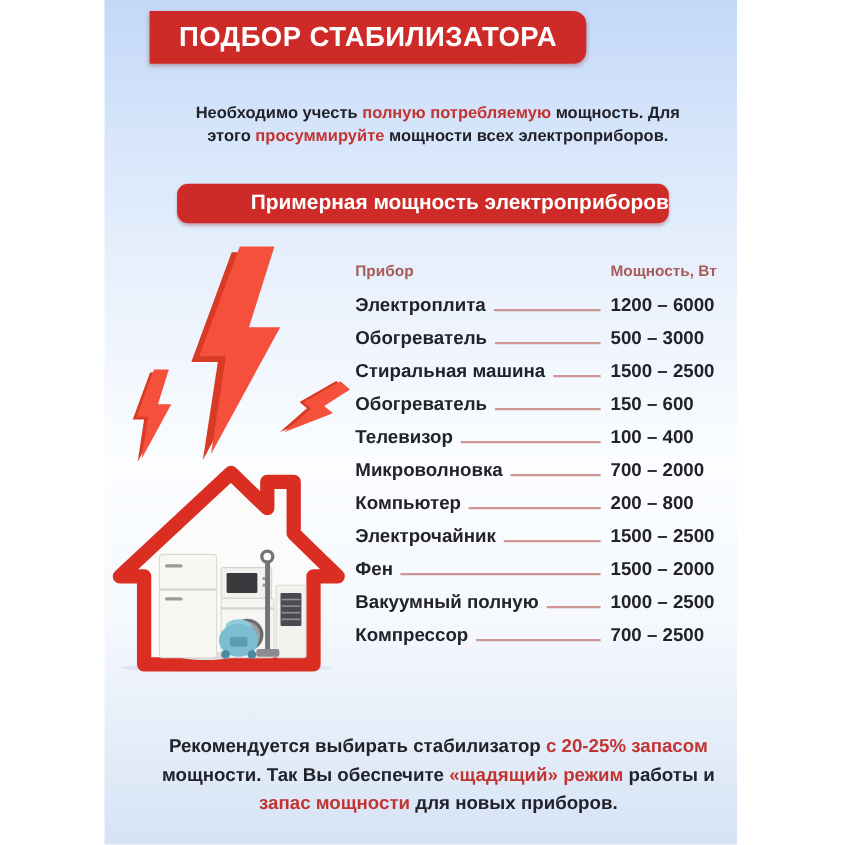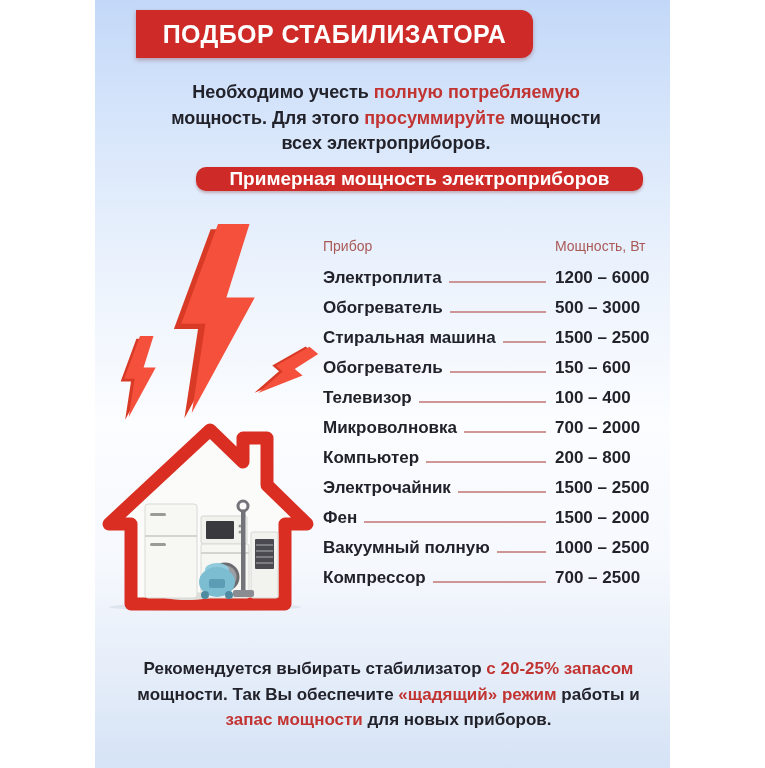--- a/index.html
+++ b/index.html
@@ -4,39 +4,39 @@
 <style>
   html,body{margin:0;padding:0;background:#ffffff;}
   .canvas{position:relative;width:765px;height:768px;background:#ffffff;overflow:hidden;
           font-family:"Liberation Sans", sans-serif;}
   .content{position:absolute;left:95px;top:0;width:575px;height:768px;
            background:linear-gradient(180deg,#c3d8f8 0%,#d9e7fb 18%,#eef4fd 38%,#fbfdff 55%,#f5f8fd 74%,#e2ebf8 90%,#d5e3f6 100%);}
   .title-banner{position:absolute;left:0;top:10px;width:397px;height:48px;background:#ce2b28;
                 border-radius:0 12px 12px 0;display:flex;align-items:center;justify-content:center;
                 box-shadow:0 2px 4px rgba(120,30,25,.35);margin-left:41px;}
   .title-banner span{color:#ffffff;font-size:25px;font-weight:800;letter-spacing:.4px;white-space:nowrap;}
-  .intro{position:absolute;left:52px;top:76px;width:470px;margin:4px;text-align:center;
-         font-size:18px;font-weight:700;line-height:1.42;color:#22222b;}
-  .section-banner{position:absolute;left:66px;top:167px;width:447px;height:24px;background:#ce2b28;
-                  border-radius:10px;display:flex;align-items:center;justify-content:center;
-                  box-shadow:0 2px 3px rgba(120,30,25,.3);margin-left:35px;}
+  .intro{position:absolute;left:52px;top:76px;width:470px;margin:16px;text-align:center;
+         font-size:15px;font-weight:700;line-height:1.42;color:#22222b;}
+  .section-banner{position:absolute;left:66px;top:167px;width:447px;height:36px;background:#ce2b28;
+                  border-radius:10px;display:flex;align-items:center;justify-content:flex-end;
+                  box-shadow:0 2px 3px rgba(120,30,25,.3);}
   .section-banner span{color:#ffffff;font-size:19px;font-weight:700;white-space:nowrap;}
   .accent{color:#c23431;}
   .illu{position:absolute;overflow:visible;}
   .bolts{left:12px;top:220px;width:210px;height:200px;}
   .house{left:2px;top:420px;width:216px;height:192px;}
   .power-table{position:absolute;left:228px;top:238px;width:340px;}
   .thead{display:flex;align-items:baseline;height:24px;margin-bottom:6px;
-         font-size:14px;font-weight:400;color:#a95a57;}
+         font-size:14px;font-weight:700;color:#a95a57;}
   .thead .spacer{flex:1;}
   .trow{display:flex;align-items:baseline;height:30px;font-size:17px;font-weight:700;color:#22222b;}
   .tname{flex:none;white-space:nowrap;}
   .tleader{flex:1;border-bottom:2px solid rgba(196,125,122,.8);margin:0 9px 4px 7px;height:1px;}
   .tvalue{flex:none;width:108px;white-space:nowrap;}
-  .footer-note{position:absolute;left:15px;top:650px;width:545px;margin:6px;text-align:center;
+  .footer-note{position:absolute;left:15px;top:650px;width:545px;margin:16px;text-align:center;
                font-size:17px;font-weight:700;line-height:1.5;color:#22222b;}
 </style>
 </head>
 <body>
 
 <div class="canvas">
   <div class="content">
 
     <div class="title-banner">
       <span>ПОДБОР СТАБИЛИЗАТОРА</span>

